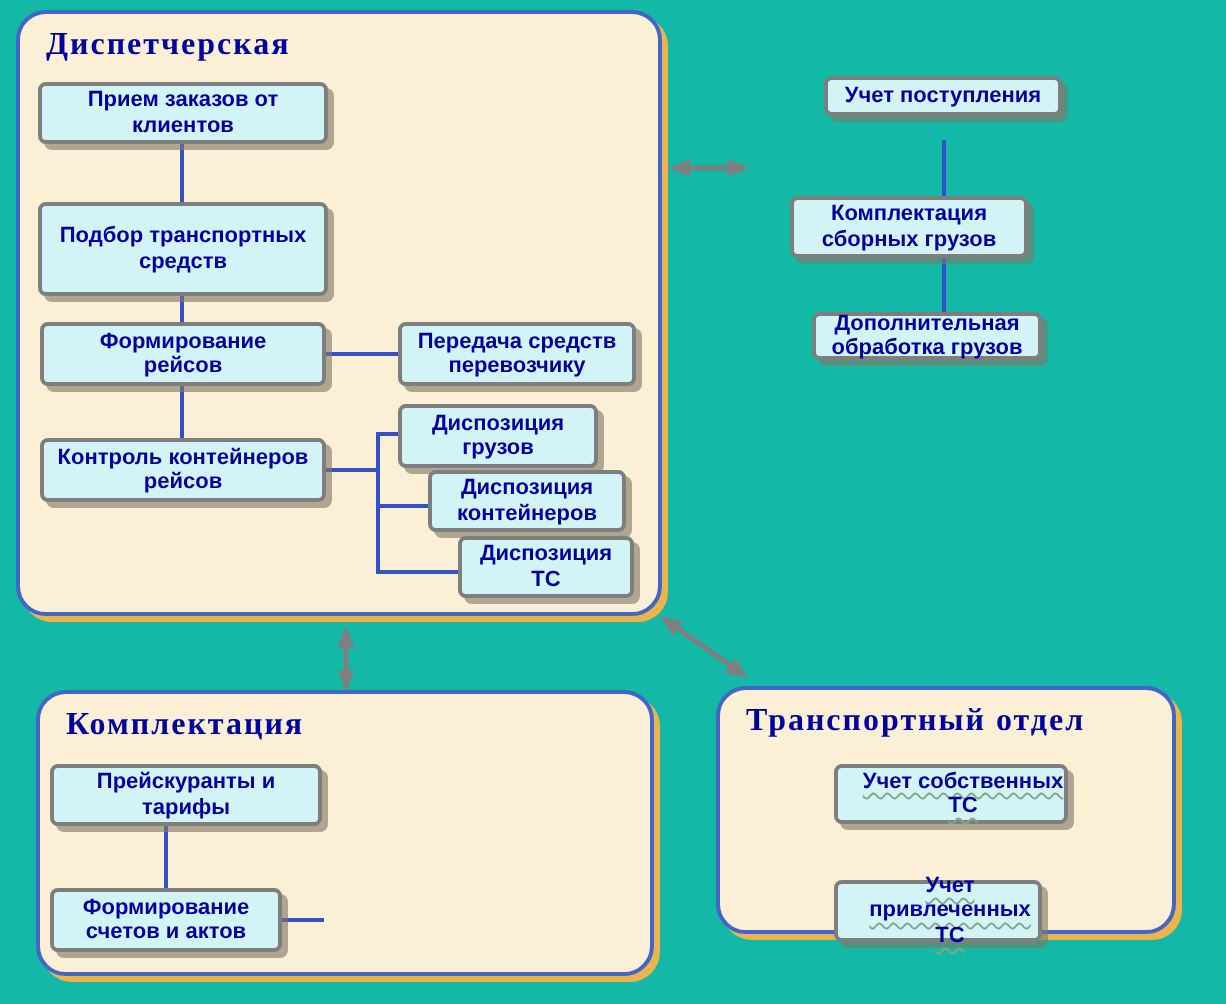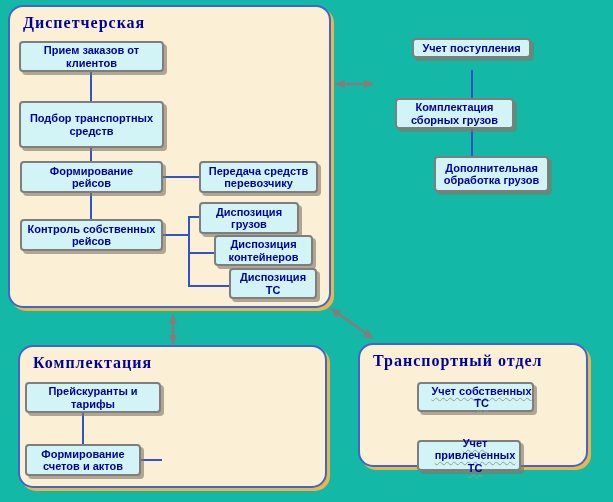--- a/index.html
+++ b/index.html
@@ -105,21 +105,21 @@
   </div>
   <div class="node" style="left:20px;top:161px;width:143px;height:32px">
     <span class="node-label">Формирование
 рейсов</span>
   </div>
   <div class="node" style="left:199px;top:161px;width:119px;height:32px">
     <span class="node-label">Передача средств
 перевозчику</span>
   </div>
   <div class="node" style="left:20px;top:219px;width:143px;height:32px">
-    <span class="node-label">Контроль собственных
+    <span class="node-label">Контроль контейнеров
 рейсов</span>
   </div>
   <div class="node" style="left:199px;top:202px;width:100px;height:32px">
     <span class="node-label">Диспозиция
 грузов</span>
   </div>
   <div class="node" style="left:214px;top:235px;width:99px;height:31px">
     <span class="node-label">Диспозиция
 контейнеров</span>
   </div>
@@ -128,21 +128,21 @@
 ТС</span>
   </div>
 
   <div class="node" style="left:412px;top:38px;width:119px;height:20px">
     <span class="node-label">Учет поступления</span>
   </div>
   <div class="node" style="left:395px;top:98px;width:119px;height:31px">
     <span class="node-label">Комплектация
 сборных грузов</span>
   </div>
-  <div class="node" style="left:434px;top:156px;width:115px;height:36px">
+  <div class="node" style="left:406px;top:156px;width:115px;height:24px">
     <span class="node-label">Дополнительная
 обработка грузов</span>
   </div>
 
   <div class="node" style="left:25px;top:382px;width:136px;height:31px">
     <span class="node-label">Прейскуранты и
 тарифы</span>
   </div>
   <div class="node" style="left:25px;top:444px;width:116px;height:32px">
     <span class="node-label">Формирование

